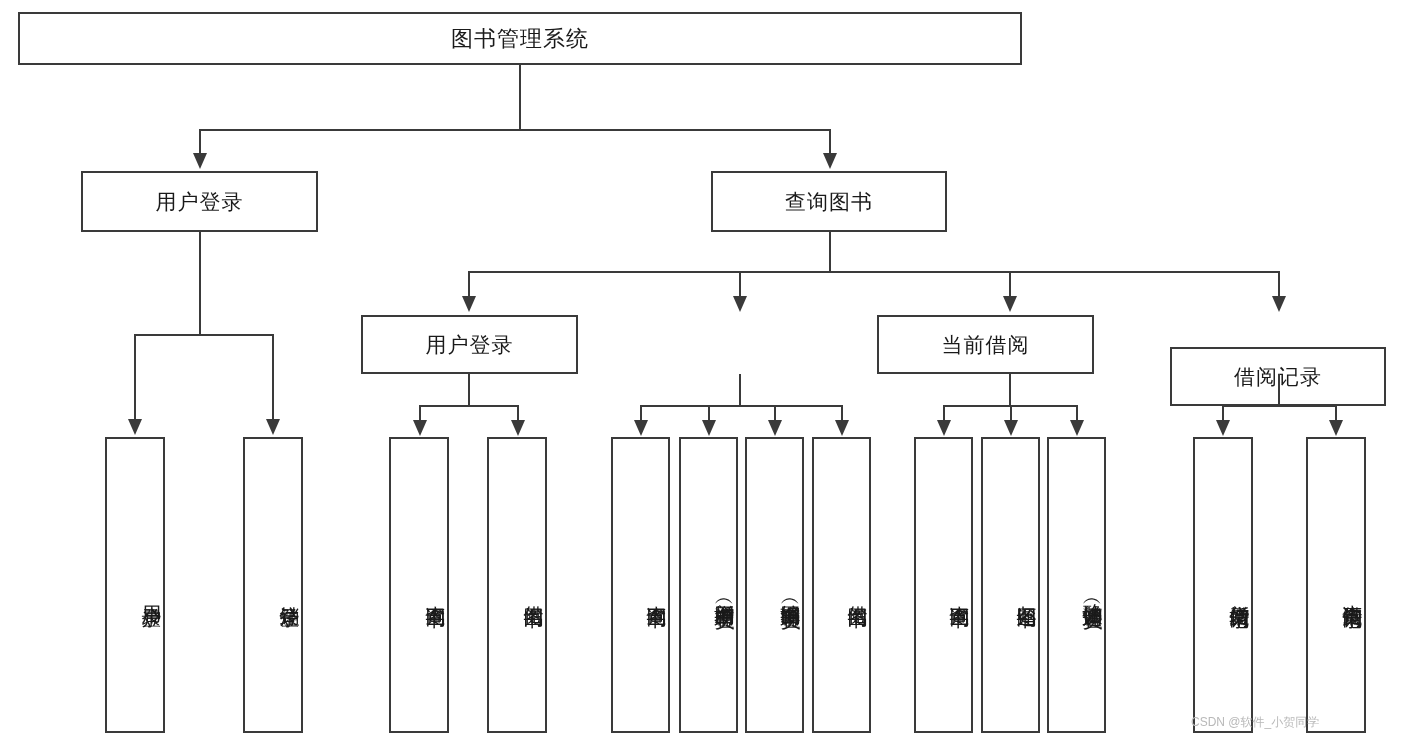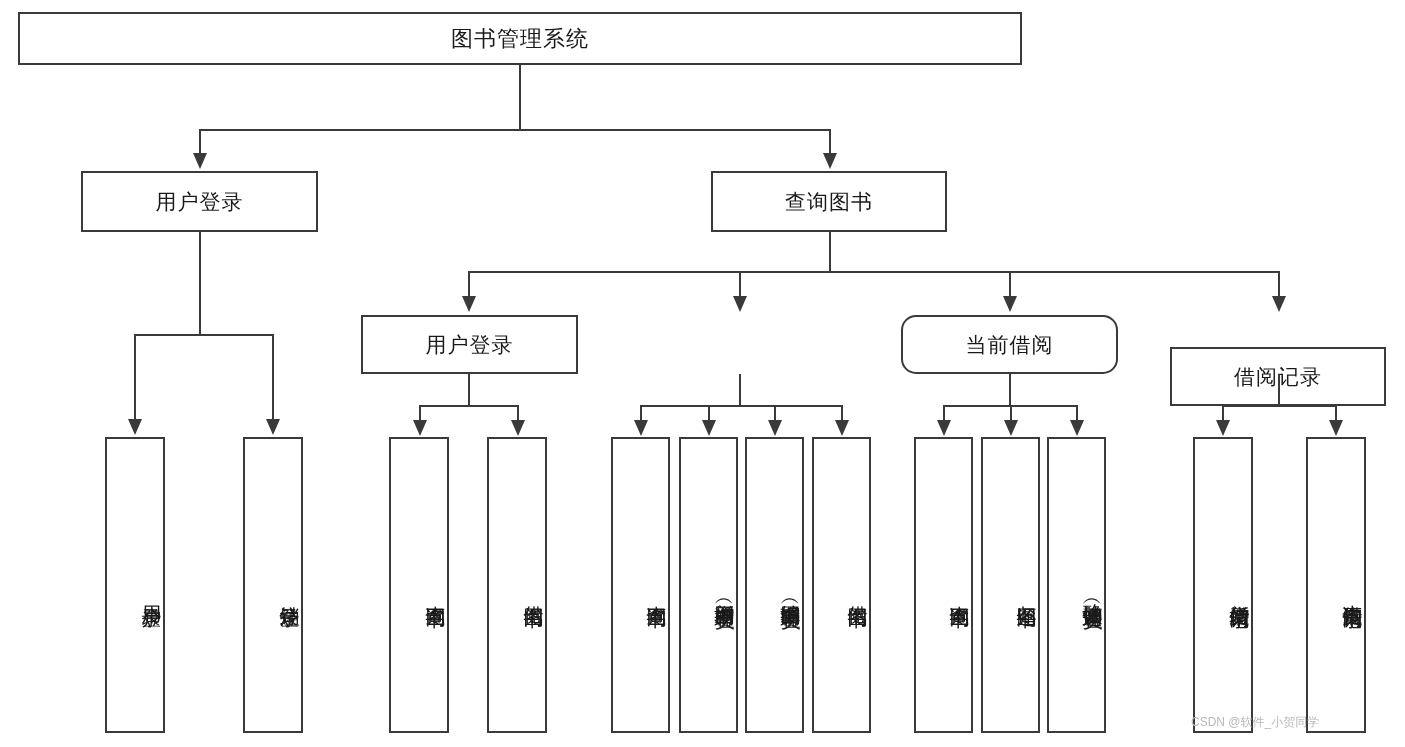--- a/index.html
+++ b/index.html
@@ -127,21 +127,21 @@
 
   <div class="linev" style="left:1009px; top:271px; height:26px;"></div>
   <div class="arrow" style="left:1003px; top:296px;"></div>
 
   <div class="linev" style="left:1278px; top:271px; height:26px;"></div>
   <div class="arrow" style="left:1272px; top:296px;"></div>
 
   <div class="node h" style="left:361px; top:315px; width:217px; height:59px;">
     <span>用户登录</span>
   </div>
-  <div class="node h" style="left:901px; top:315px; width:217px; height:59px;border-radius:15px;">
+  <div class="node h" style="left:877px; top:315px; width:217px; height:59px;">
     <span>当前借阅</span>
   </div>
   <div class="node h" style="left:1170px; top:315px; width:216px; height:59px;margin-top:32px;">
     <span>借阅记录</span>
   </div>
 
   <div class="linev" style="left:468px; top:374px; height:32px;"></div>
   <div class="lineh" style="left:419px; top:405px; width:99px;"></div>
   <div class="linev" style="left:419px; top:405px; height:16px;"></div>
   <div class="arrow" style="left:413px; top:420px;"></div>

